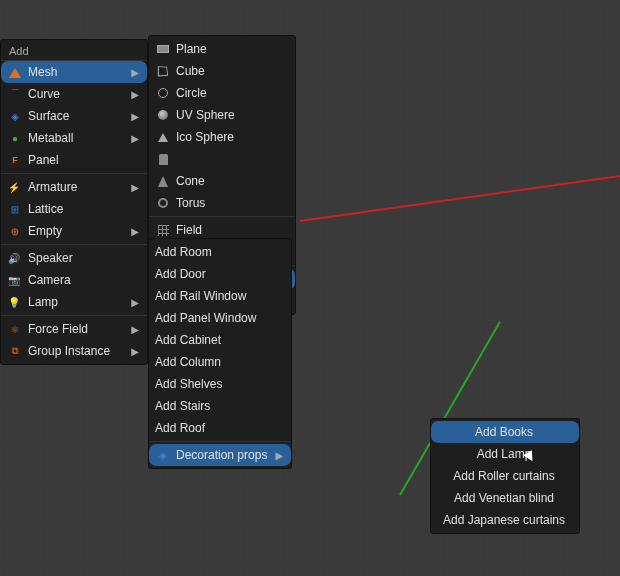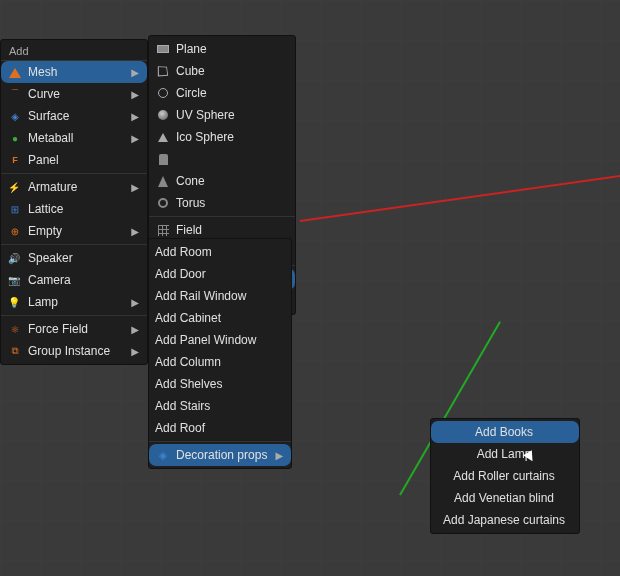--- a/index.html
+++ b/index.html
@@ -378,24 +378,24 @@
   <div class="menu-item">
     <span class="label">Add Room</span>
   </div>
   <div class="menu-item">
     <span class="label">Add Door</span>
   </div>
   <div class="menu-item">
     <span class="label">Add Rail Window</span>
   </div>
   <div class="menu-item">
+    <span class="label">Add Panel Window</span>
+  </div>
+  <div class="menu-item">
     <span class="label">Add Cabinet</span>
-  </div>
-  <div class="menu-item">
-    <span class="label">Add Panel Window</span>
   </div>
   <div class="menu-item">
     <span class="label">Add Column</span>
   </div>
   <div class="menu-item">
     <span class="label">Add Shelves</span>
   </div>
   <div class="menu-item">
     <span class="label">Add Stairs</span>
   </div>

